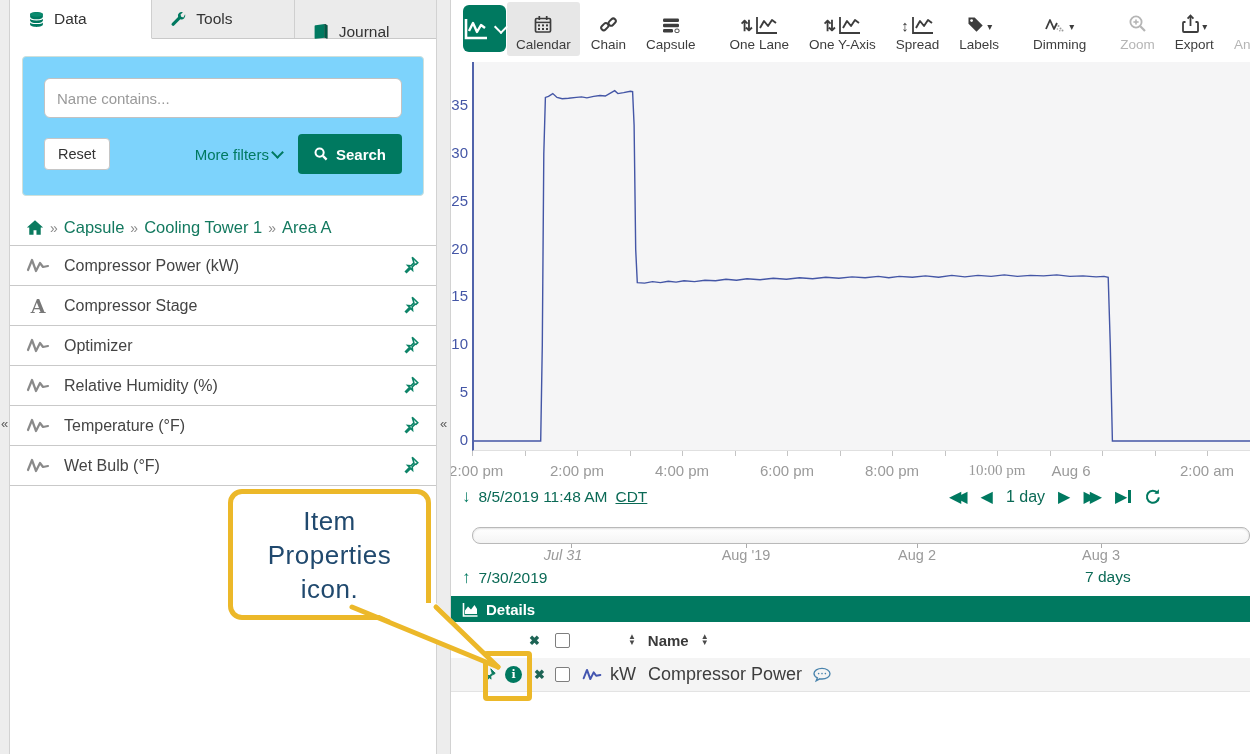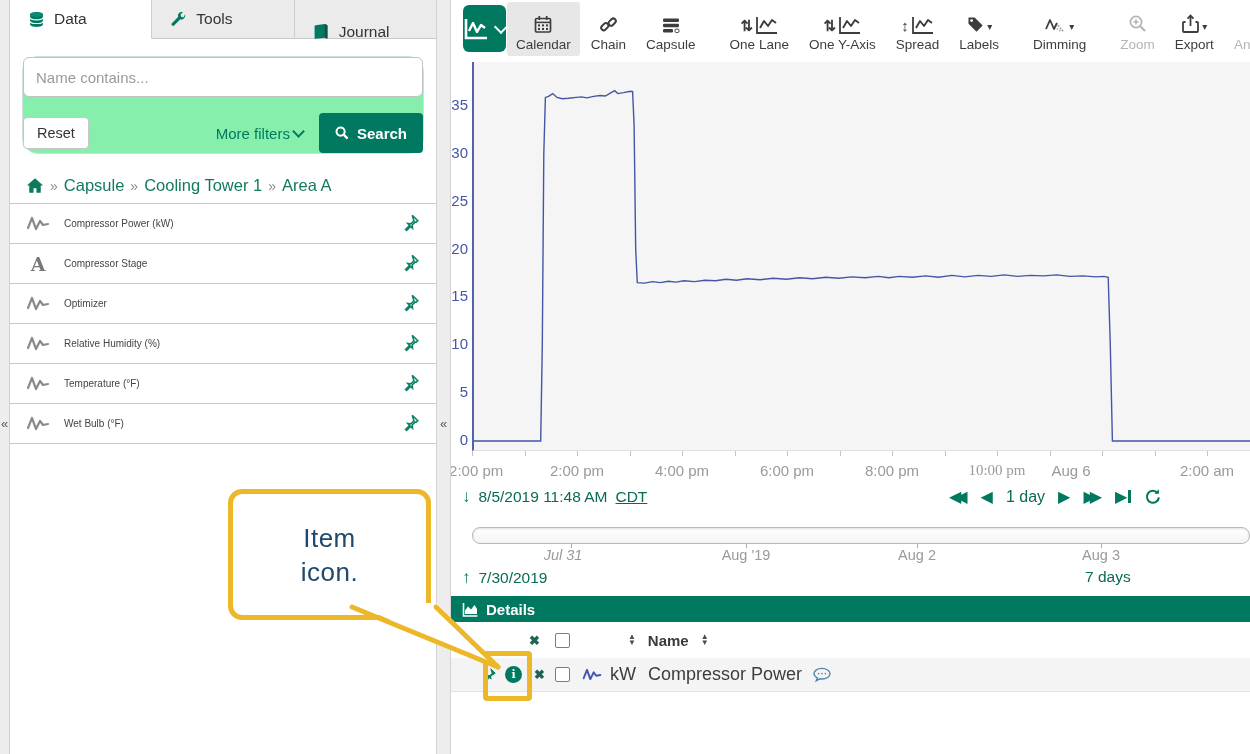--- a/index.html
+++ b/index.html
@@ -13,39 +13,39 @@
   .rail-mid{left:436px;width:13px;border-left:1px solid #d2d2d2;border-right:1px solid #d2d2d2;}
   .rail-handle{position:absolute;top:410px;left:0;width:100%;height:26px;display:flex;align-items:center;justify-content:center;
                color:#5a5a5a;font-size:13px;cursor:pointer;}
 
   
   .sidebar{position:absolute;left:10px;top:0;width:426px;height:100%;background:#fff;}
   .tabbar{display:flex;height:38px;background:#ebebeb;border-bottom:1px solid #c9c9c9;}
   .tab{flex:1;display:flex;align-items:center;gap:9px;padding-left:18px;font-size:15.5px;color:#333;
        border-right:1px solid #cfcfcf;cursor:pointer;}
   .tab.active{background:#fff;border-bottom:1px solid #fff;margin-bottom:-1px;}
-  .search-panel{margin:17px 12px 0 12px;border:1px solid #cfe0da;background:#86efac;border-radius:16px;padding:0;}
+  .search-panel{margin:17px 12px 0 12px;border:1px solid #cfe0da;background:#7dd3fc;border-radius:4px;padding:21px;}
   .search-input{width:100%;height:40px;box-sizing:border-box;border:1px solid #c2c2c2;border-radius:6px;
                 padding:0 12px;font-size:15px;font-family:inherit;color:#333;outline:none;}
   .search-input::placeholder{color:#9a9a9a;}
   .search-row{display:flex;align-items:center;margin-top:16px;}
   .btn-reset{background:#fff;border:1px solid #c6c6c6;border-radius:4px;padding:7px 13px;font-size:14.5px;
              font-family:inherit;color:#333;cursor:pointer;}
   .more-filters{margin-left:auto;margin-right:16px;color:#007960;font-size:15px;cursor:pointer;display:flex;align-items:center;gap:4px;}
   .chev-down{width:7px;height:7px;border-right:2px solid #007960;border-bottom:2px solid #007960;
              transform:rotate(45deg);margin-top:-4px;}
   .btn-search{background:#007960;color:#fff;border:none;border-radius:4px;height:40px;padding:0 16px;
               font-size:15px;font-weight:bold;font-family:inherit;display:flex;align-items:center;gap:8px;cursor:pointer;}
   .breadcrumb{display:flex;align-items:center;gap:6px;margin:22px 4px 8px 16px;font-size:16.5px;}
   .crumb{color:#13795f;cursor:pointer;}
   .crumb-sep{color:#8a8a8a;font-size:14px;}
   .item-list{margin-top:4px;border-top:1px solid #c9c9c9;}
   .item-row{position:relative;height:39px;display:flex;align-items:center;gap:14px;padding-left:16px;
             border-bottom:1px solid #c9c9c9;cursor:pointer;}
-  .item-label{font-size:10px;color:#444;}
+  .item-label{font-size:16px;color:#444;}
   .item-pin{position:absolute;right:16px;top:9px;cursor:pointer;}
   .string-glyph{font-family:"DejaVu Serif","Liberation Serif",serif;font-weight:bold;color:#787878;font-size:19px;width:24px;text-align:center;}
 
   
   .main{position:absolute;left:449px;top:0;width:801px;height:100%;background:#fff;}
 
   
   .toolbar{position:absolute;left:0;top:0;width:100%;height:57px;display:flex;align-items:center;}
   .view-btn{margin-left:14px;width:63px;height:47px;background:#007960;border-radius:6px;display:flex;
             align-items:center;justify-content:center;gap:7px;cursor:pointer;}
@@ -513,20 +513,21 @@
             <circle cx="6.7" cy="7.4" r=".9"></circle>
             <circle cx="10.5" cy="7.4" r=".9"></circle>
             <circle cx="14.3" cy="7.4" r=".9"></circle>
           </g>
       </svg>
     </div>
   </div>
 
   <div class="callout-box">
     <span>Item</span>
+    <span>Properties</span>
     <span>icon.</span>
   </div>
   <svg class="callout-tail" width="170" height="85" viewBox="0 0 170 85">
     <polygon points="12,8 160,73 96,8" fill="#ffffff"></polygon>
     <line x1="12" y1="12" x2="158" y2="72" stroke="#ecb829" stroke-width="5" stroke-linecap="round"></line>
     <line x1="96" y1="12" x2="158" y2="72" stroke="#ecb829" stroke-width="5" stroke-linecap="round"></line>
   </svg>
   <div class="highlight-square"></div>
 
 </div>

